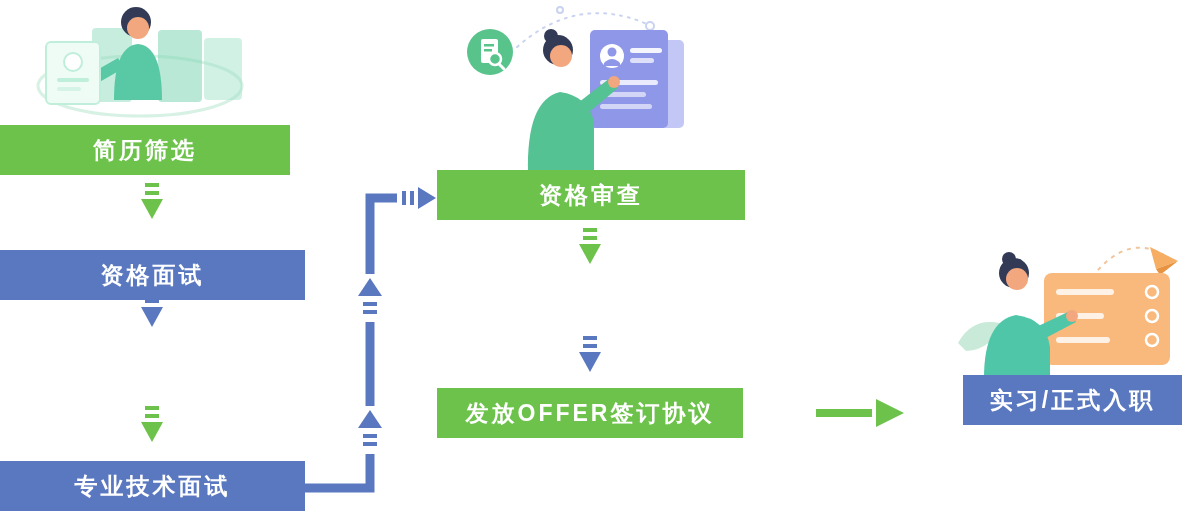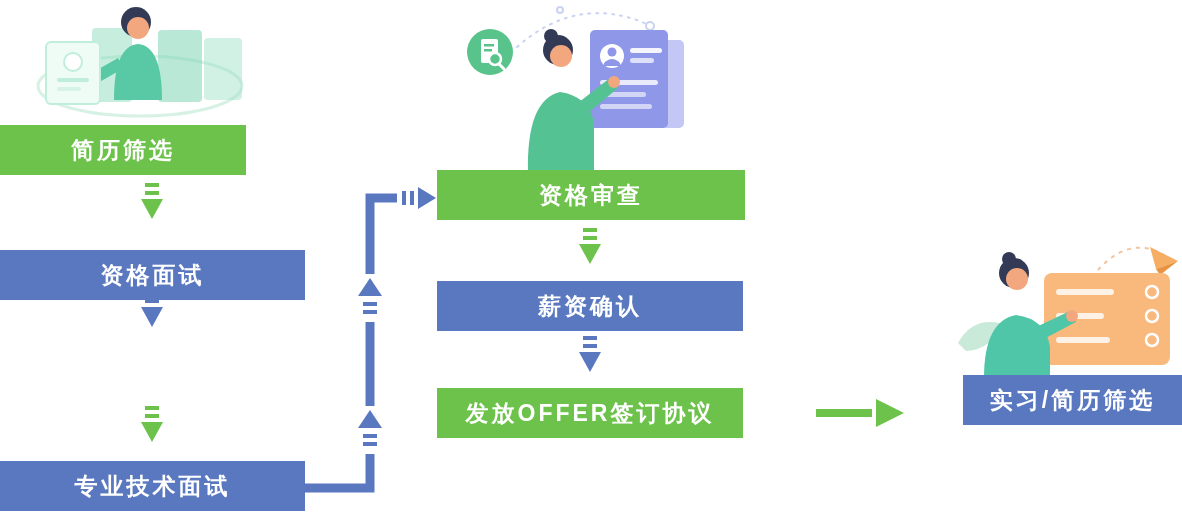--- a/index.html
+++ b/index.html
@@ -97,21 +97,21 @@
     <rect x="104" y="112" width="54" height="6" rx="3" fill="#ffffff" opacity="0.8"></rect>
     <circle cx="200" cy="115" r="6" fill="none" stroke="#ffffff" stroke-width="2.5"></circle>
     <circle cx="57" cy="34" r="7" fill="#323a56"></circle>
     <circle cx="62" cy="48" r="15" fill="#323a56"></circle>
     <circle cx="65" cy="54" r="11" fill="#f2a77e"></circle>
     <path d="M32,153 Q32,96 64,90 Q94,94 98,122 L98,153 Z" fill="#4fc6a8"></path>
     <path d="M80,104 L118,86 L124,97 L88,116 Z" fill="#4fc6a8"></path>
     <circle cx="120" cy="91" r="6" fill="#f2a77e"></circle>
   </svg>
 
-  <div class="node green" style="left:0;top:125px;width:246px">
+  <div class="node green" style="left:0;top:125px;width:290px">
     <span>简历筛选</span>
   </div>
 
   <svg class="arrow-down fill-green" style="left:140px;top:183px" viewBox="0 0 24 38">
       <use href="#arr-down"></use>
     </svg>
 
   <div class="node blue" style="left:0;top:250px;width:305px">
     <span>资格面试</span>
   </div>
@@ -145,34 +145,31 @@
   </svg>
 
   <div class="node green" style="left:437px;top:170px;width:308px">
     <span>资格审查</span>
   </div>
 
   <svg class="arrow-down fill-green" style="left:578px;top:228px" viewBox="0 0 24 38">
       <use href="#arr-down"></use>
     </svg>
 
-  <div class="node blue" style="left:437px;top:281px;width:306px">
-    <span>薪资确认</span>
-  </div>
 
   <svg class="arrow-down fill-blue" style="left:578px;top:336px" viewBox="0 0 24 38">
       <use href="#arr-down"></use>
     </svg>
 
   <div class="node green" style="left:437px;top:388px;width:306px">
     <span>发放OFFER签订协议</span>
   </div>
 
   <svg class="illus" style="left:816px;top:398px;width:92px;height:30px" viewBox="0 0 92 30">
     <rect x="0" y="11" width="56" height="8" fill="var(--green)"></rect>
     <polygon points="60,1 60,29 88,15" fill="var(--green)"></polygon>
   </svg>
 
   <div class="node blue" style="left:963px;top:375px;width:219px">
-    <span>实习/简历筛选</span>
+    <span>实习/正式入职</span>
   </div>
 
 </div>
 
 </body></html>

